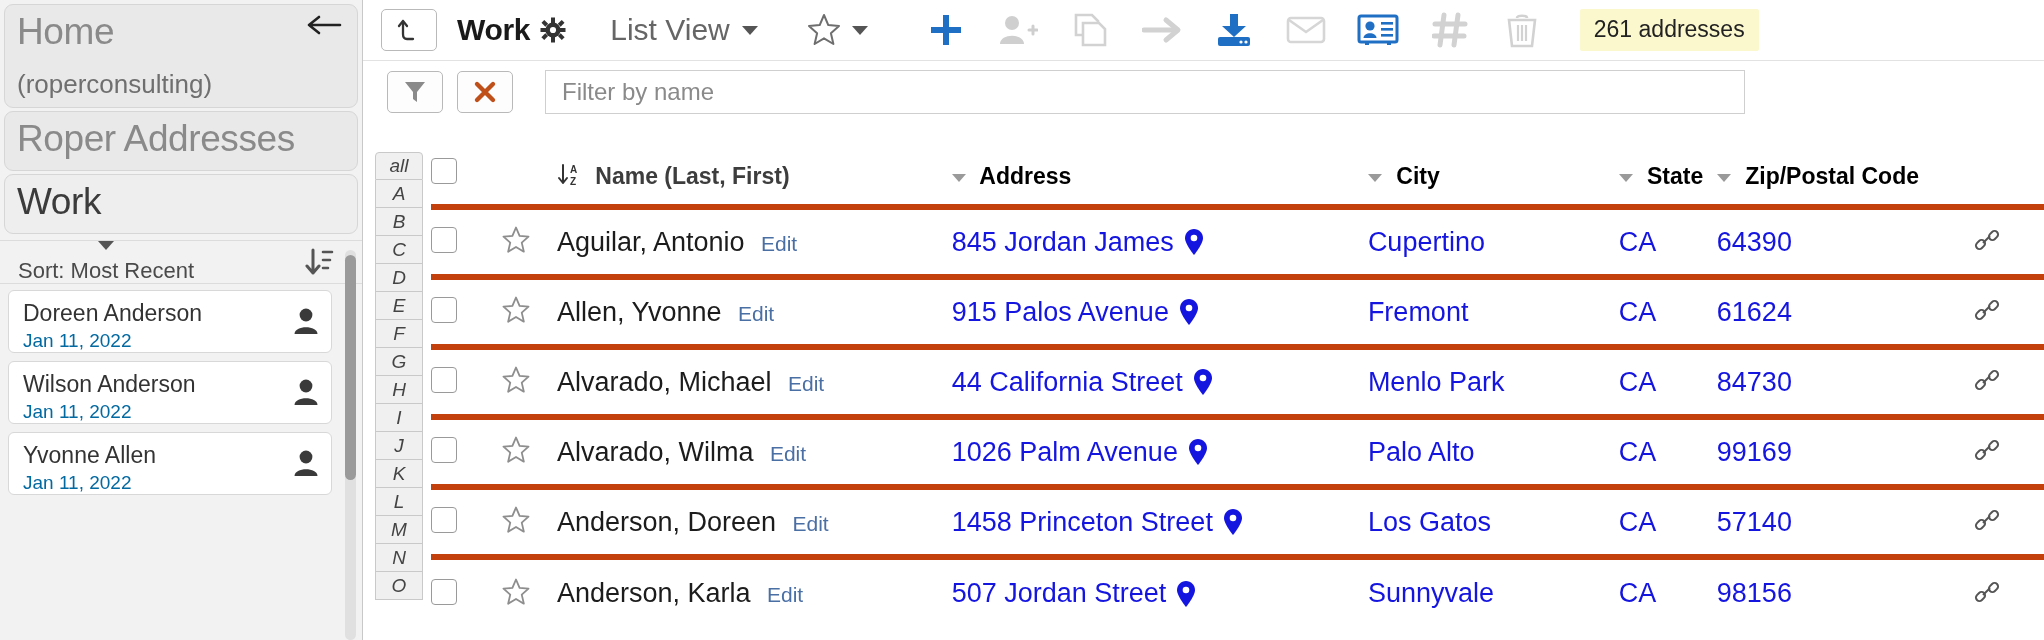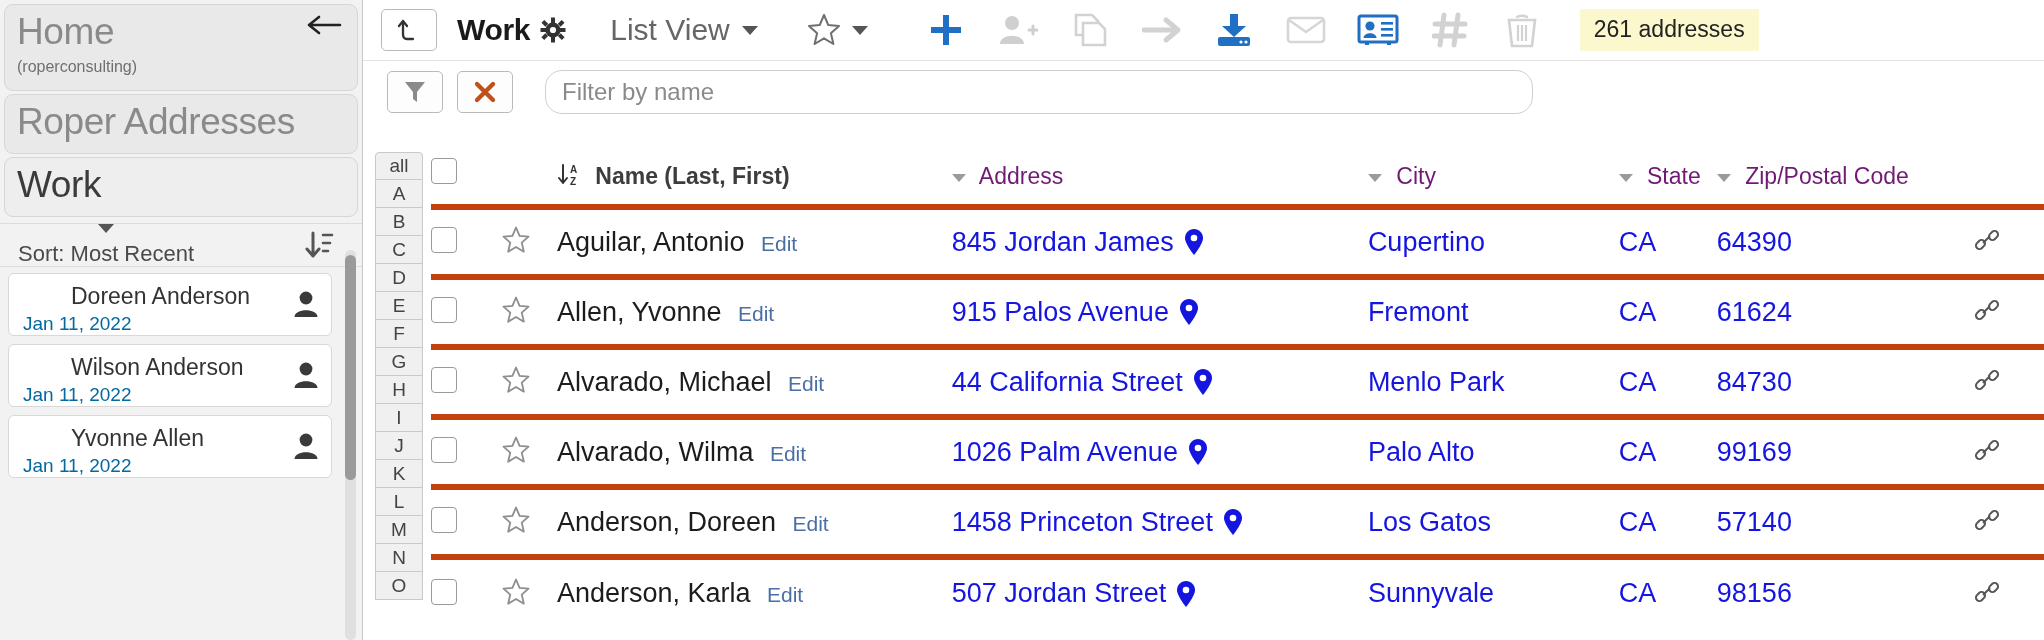--- a/index.html
+++ b/index.html
@@ -33,24 +33,24 @@
   .crumb.active { background:#eeeeee; }
   .crumb-title {
     font-size: 37px;
     line-height: 42px;
     color: #8a8a8a;
     font-weight: 400;
     letter-spacing: -0.4px;
   }
   .crumb.active .crumb-title { color:#3b3b3b; }
   .crumb-sub {
-    font-size: 16px;
+    font-size: 26px;
     line-height: 26px;
     color: #6f6f6f;
-    margin-top: 1px;
+    margin-top: 18px;
   }
   .crumb.active .crumb-sub { color:#555; }
   .back-arrow {
     position: absolute; right: 14px; top: 8px;
     width: 36px; height: 24px;
   }
 
   .sort-bar {
     margin-top: 6px;
     border-top: 1px solid #dcdcdc;
@@ -68,21 +68,21 @@
   .contact-cards { padding: 6px 30px 0 8px; }
   .ccard {
     background:#fff;
     border:1px solid #d8d8d8;
     border-radius: 6px;
     margin-bottom: 8px;
     padding: 8px 12px 10px 14px;
     position: relative;
     height: 63px;
   }
-  .ccard-name { font-size: 23px; color:#333; line-height:28px;margin-left:48px; }
+  .ccard-name { font-size: 23px; color:#333; line-height:28px; }
   .ccard-date { font-size: 19px; color:#0369a1; line-height:24px; margin-top:2px;}
   .ccard-person { position:absolute; right:12px; top:16px; }
 
   .side-scroll {
     position:absolute; right: 6px; top: 255px;
     width: 11px; height: 225px;
     background: #9a9a9a; border-radius:6px;
   }
   .side-scroll-track {
     position:absolute; right: 6px; top: 250px;
@@ -126,49 +126,50 @@
     height: 62px; display:flex; align-items:center;
     padding-left: 24px; gap: 14px;
     border-top: 1px solid #e2e2e2;
   }
   .sq-btn {
     width:56px;height:42px;border:1px solid #b9b9b9;border-radius:5px;background:#fdfdfd;
     display:flex;align-items:center;justify-content:center;
   }
   .filter-input {
     margin-left: 18px;
-    width: 988px; height: 44px;
-    border:1px solid #cfcfcf; border-radius:17px;
+    width: 1200px; height: 44px;
+    border:1px solid #cfcfcf; border-radius:0;
     background:#fff;
     font-size: 24px; color:#8a8a8a;
     padding: 0 16px;
     font-family:"Liberation Sans", sans-serif;
   }
   .filter-input::placeholder { color:#8a8a8a; }
 
   
   .alpha {
     position:absolute; left: 12px; top: 152px;
     width: 48px;
+    font-style: italic;
   }
   .alpha-cell {
     height: 28px; width:48px;
     border:1px solid #c9c9c9;
     border-top:none;
     background:#f0f0f0;
     display:flex;align-items:center;justify-content:center;
     font-size:19px; color:#444;
   }
   .alpha-cell:first-child { border-top:1px solid #c9c9c9; border-radius:4px 4px 0 0; }
 
   
   .table-wrap { position:absolute; left: 68px; top: 152px; right:0; }
   table { border-collapse: collapse; width: 1670px; table-layout: fixed;}
   th {
-    text-align:left; font-size:23px; color:#701a75; font-weight:normal;
+    text-align:left; font-size:23px; color:#000000; font-weight:bold;
     padding: 6px 0 14px 0; vertical-align: bottom;
   }
   th.nm { color:#3d3d3d; font-weight:bold; }
   td { padding: 0; height: 70px; border-top:6px solid #c2410c; vertical-align:middle; }
   tr.hdr td, tr.hdr th { border:none; }
   .c-check { width: 66px; }
   .c-star  { width: 52px; }
   .c-name  { width: 370px; }
   .c-addr  { width: 390px; }
   .c-city  { width: 235px; }

